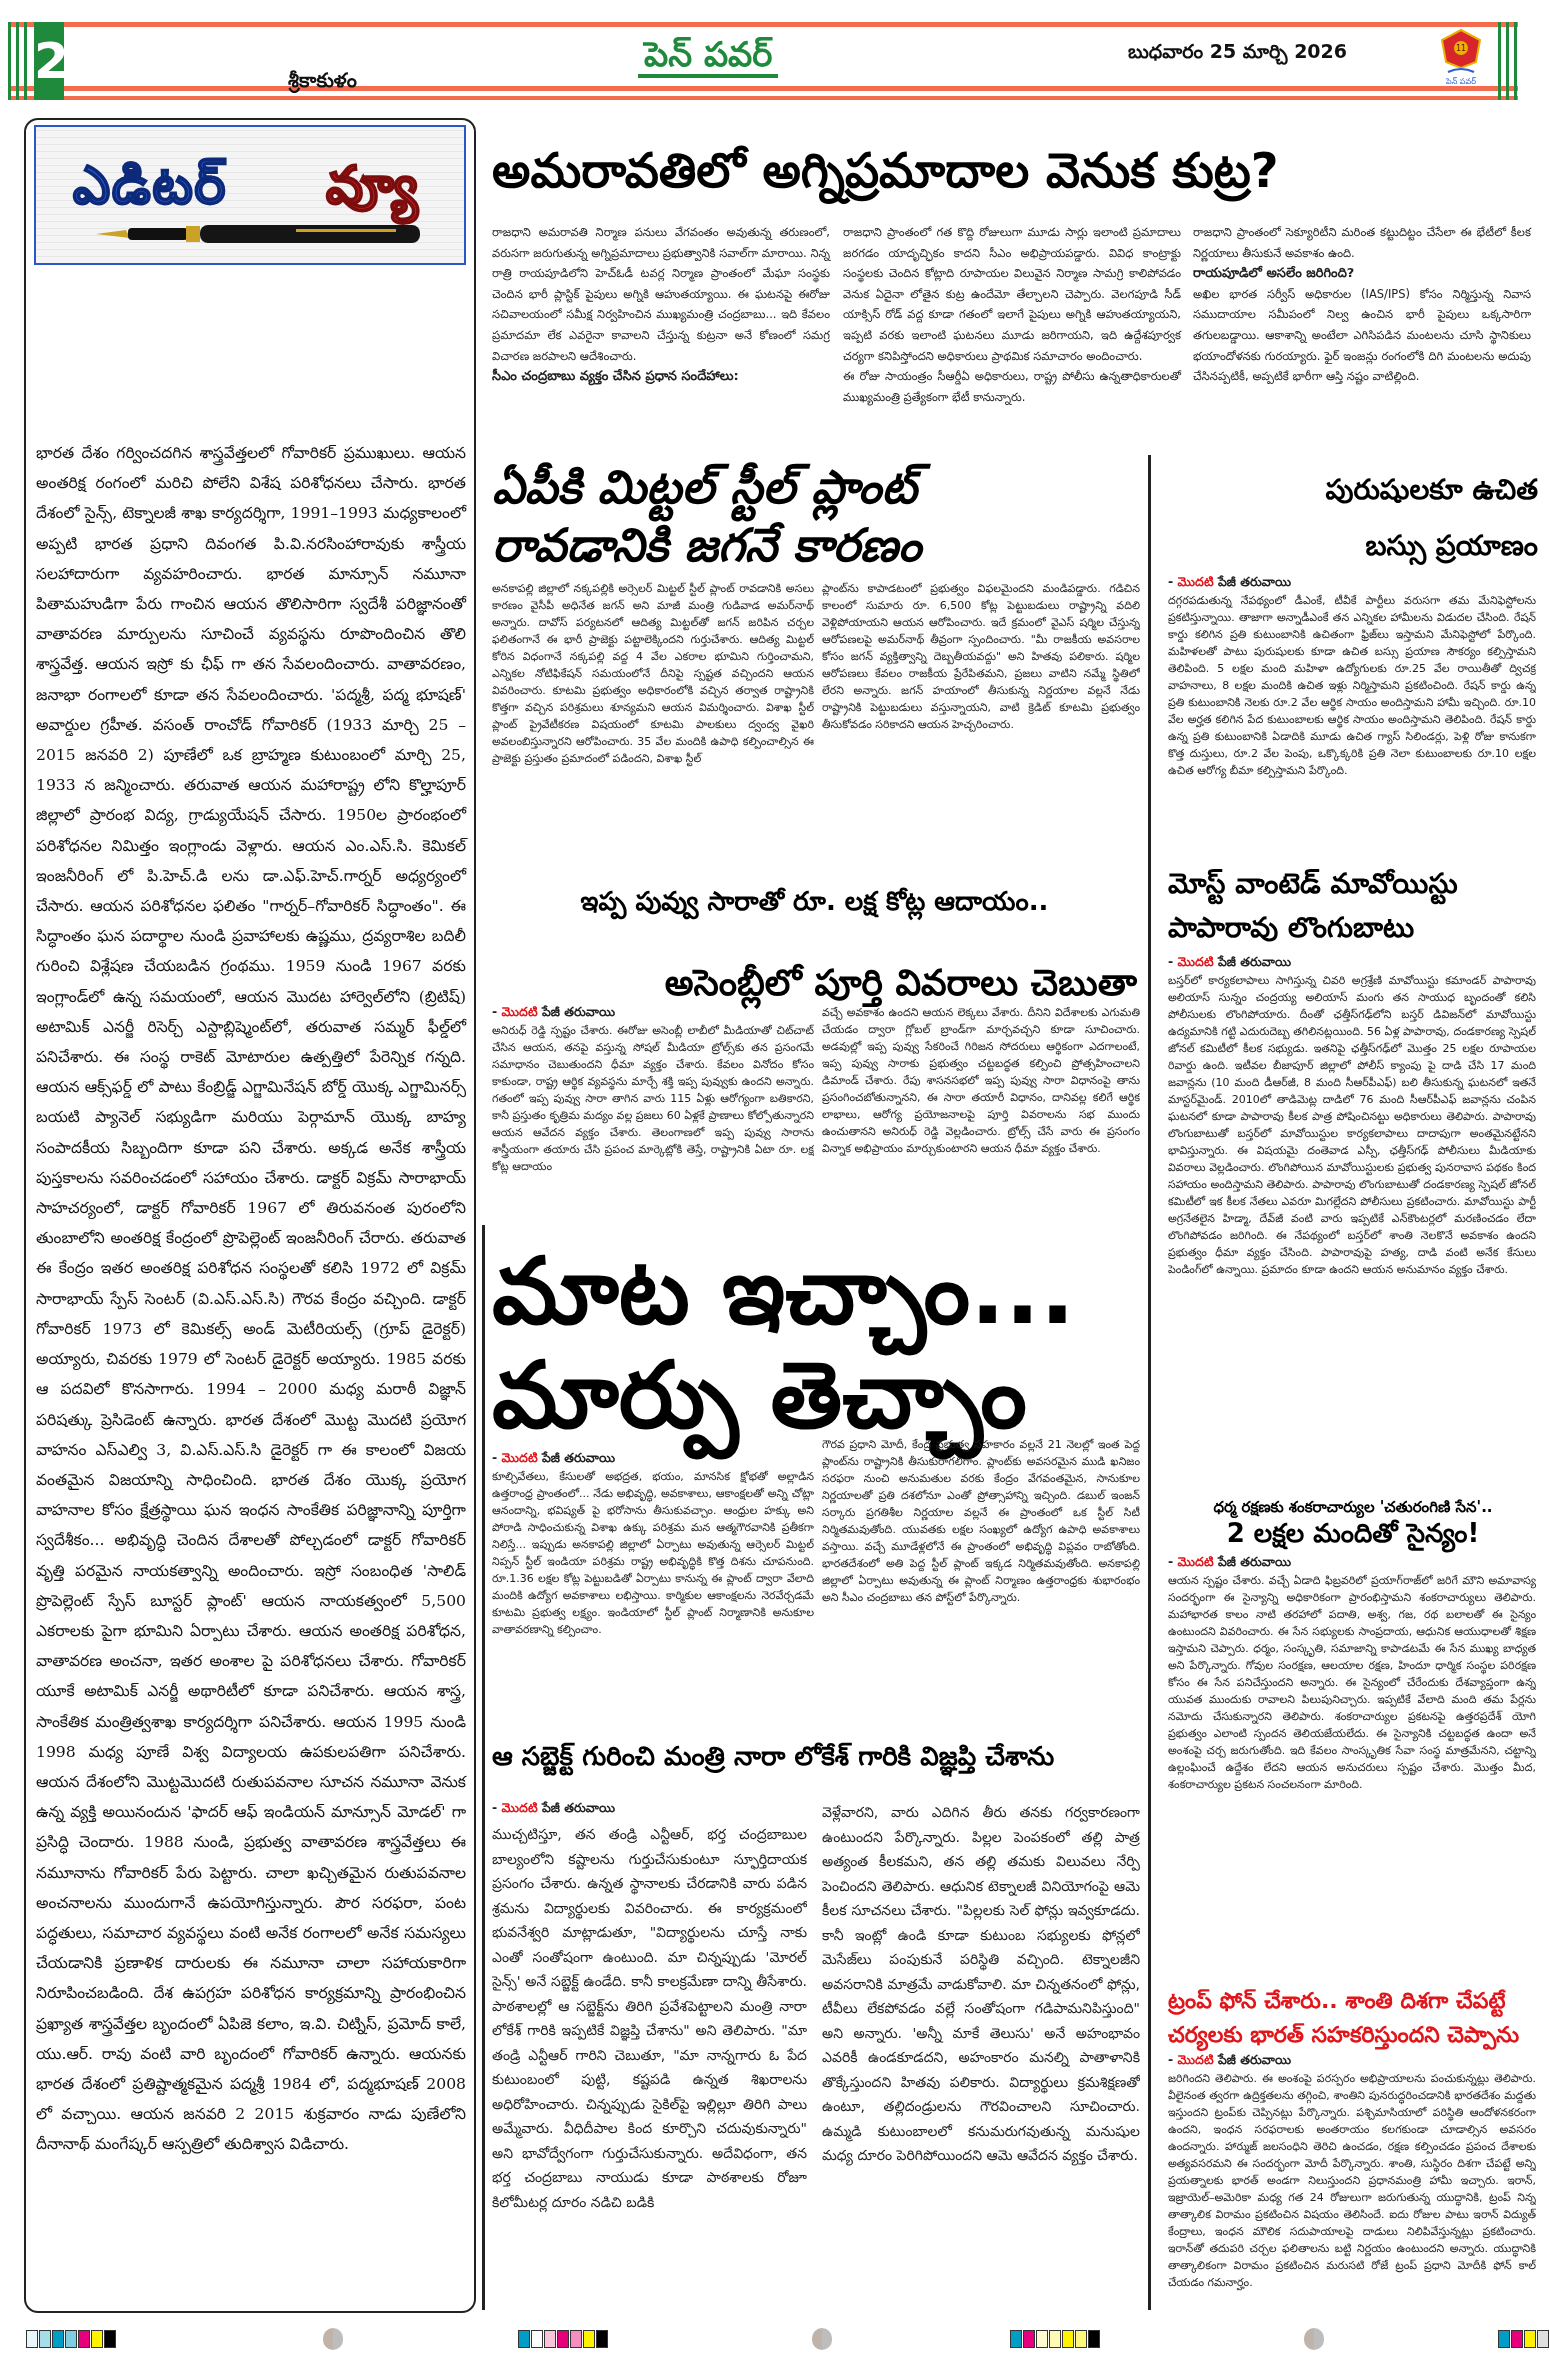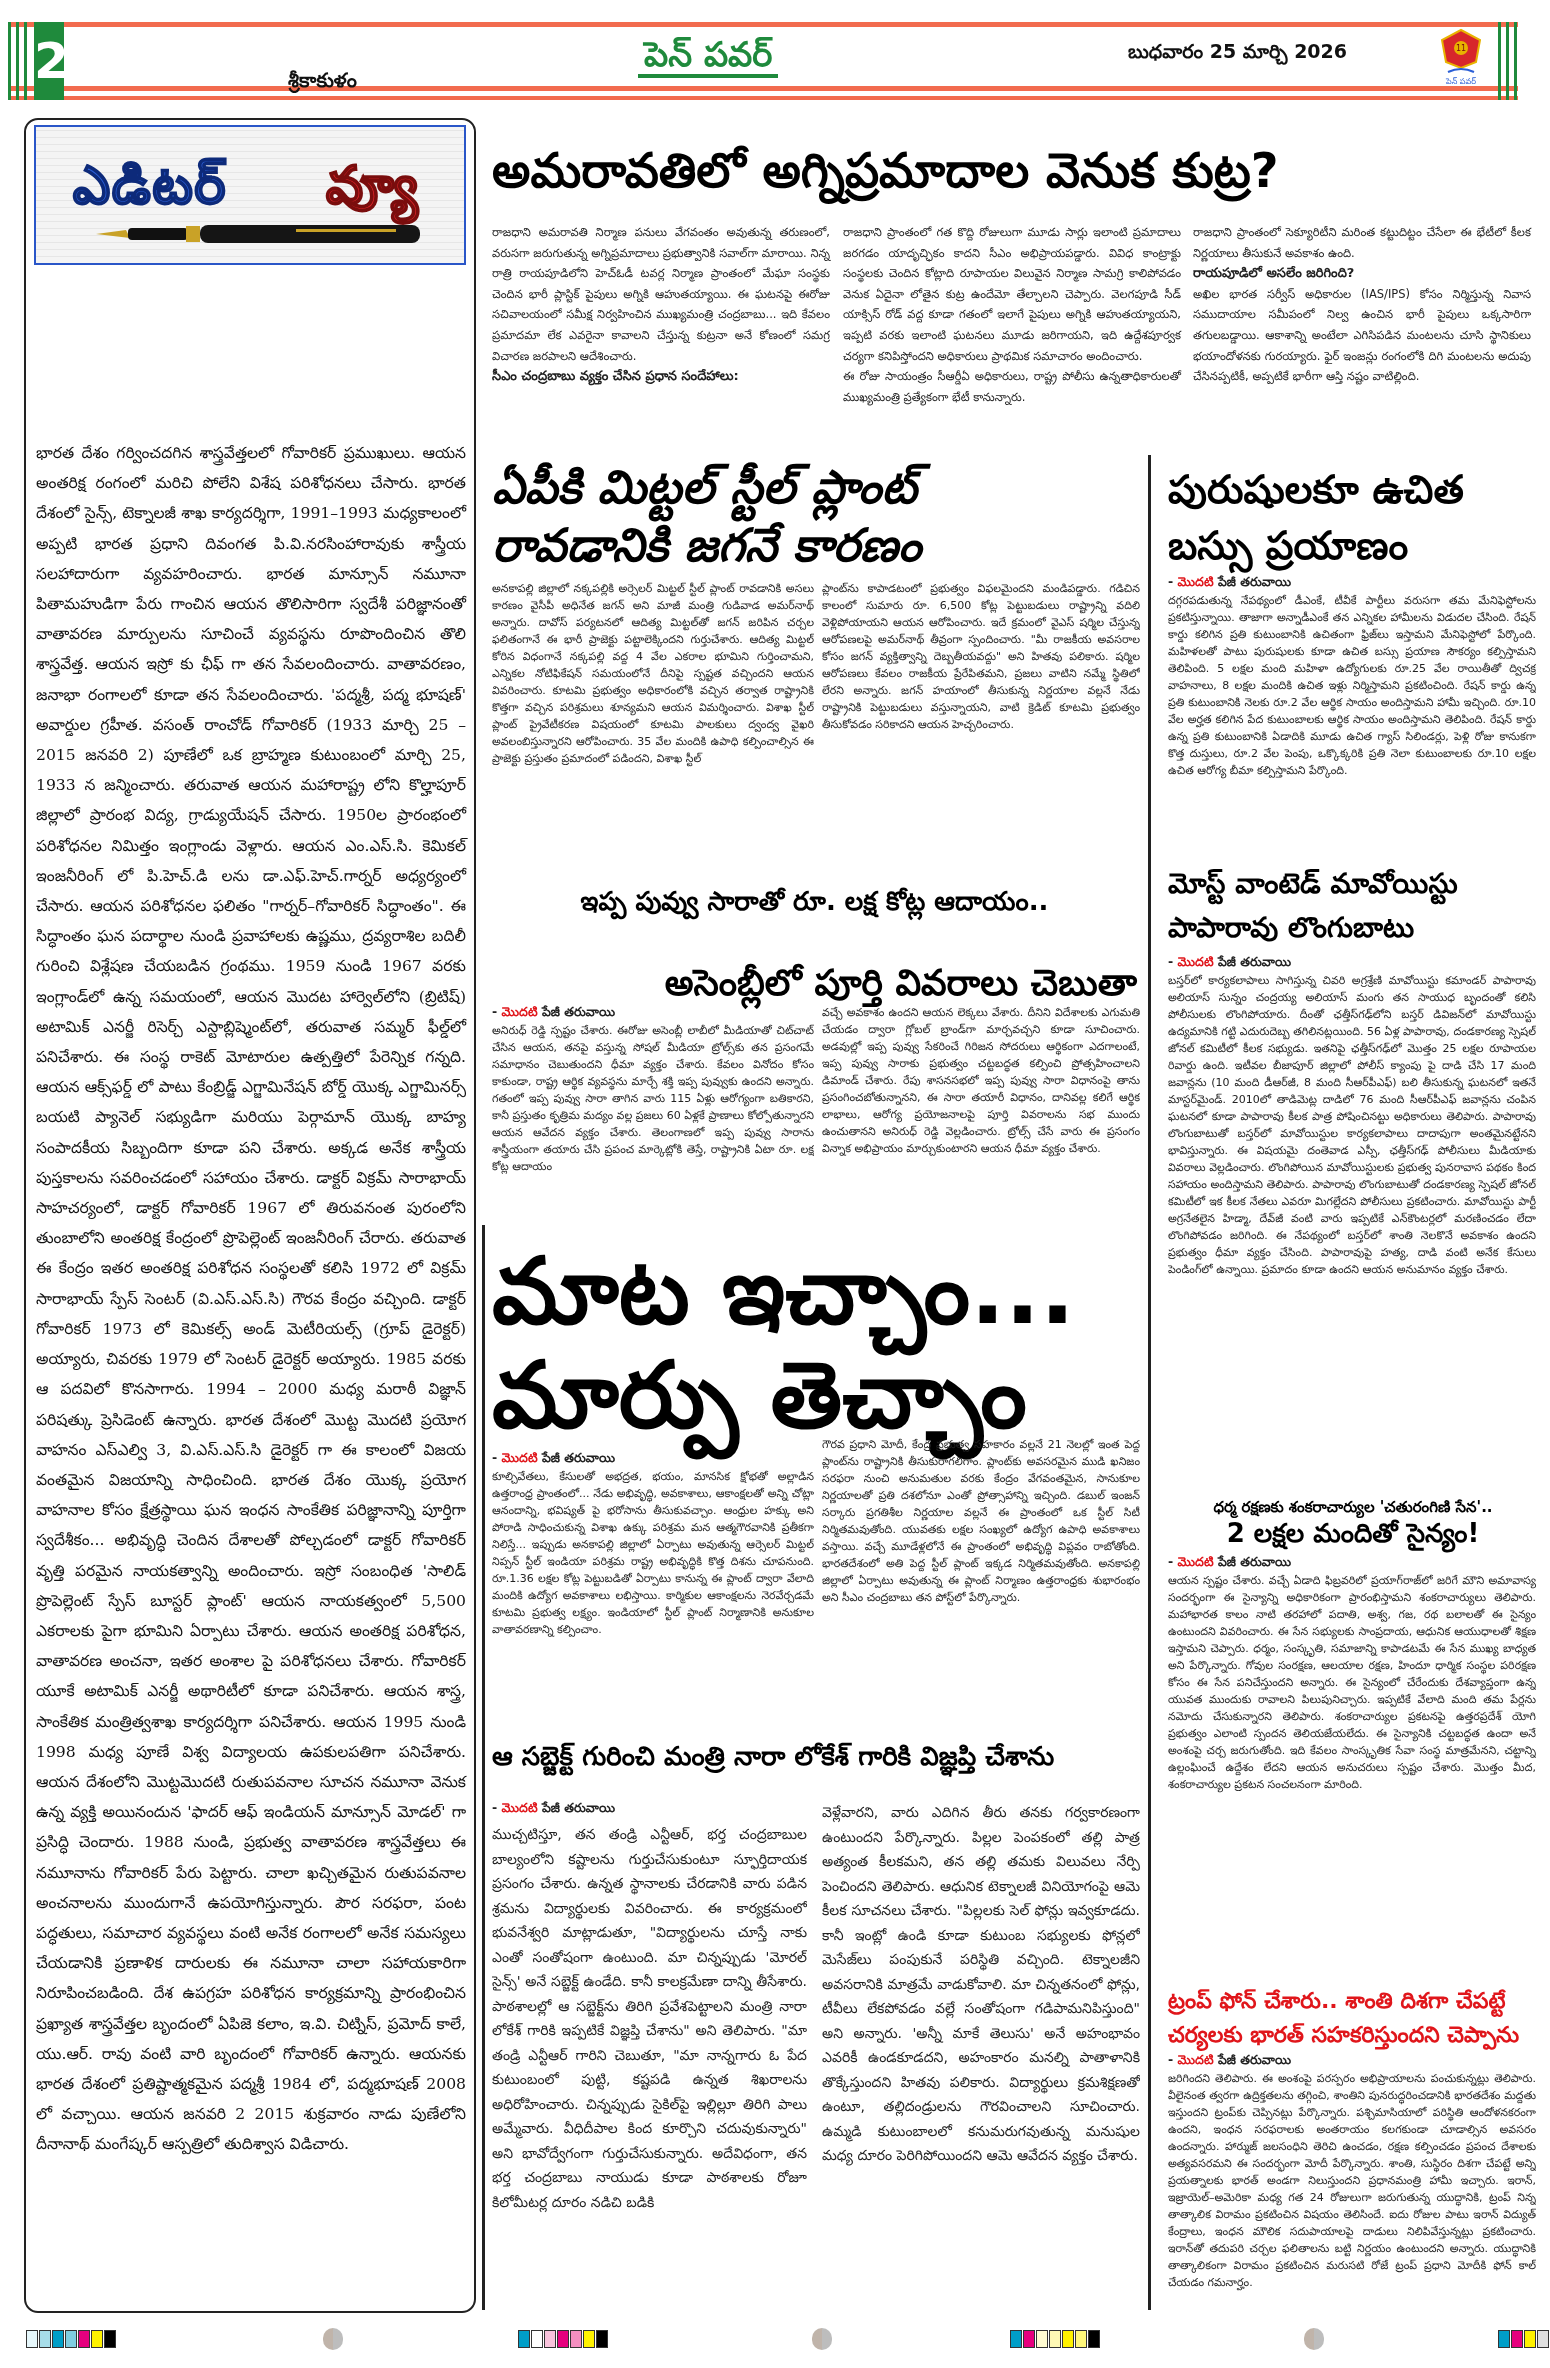--- a/index.html
+++ b/index.html
@@ -107,21 +107,21 @@
 <div class="vrule" style="left:1148px; top:455px; height:1855px;"></div>
 <div class="vrule" style="left:482px; top:1225px; height:1085px;"></div>
 
 <h2 class="headline" style="left:492px; top:458px; width:640px; font-size:46px; line-height:58px;font-style:italic;">
   <span>ఏపీకి మిట్టల్ స్టీల్ ప్లాంట్</span><br>
   <span>రావడానికి జగనే కారణం</span>
 </h2>
 <div class="col sm" style="left:492px; top:580px; width:322px; height:275px; overflow:hidden;">అనకాపల్లి జిల్లాలో నక్కపల్లికి అర్సెలర్ మిట్టల్ స్టీల్ ప్లాంట్ రావడానికి అసలు కారణం వైసీపీ అధినేత జగన్ అని మాజీ మంత్రి గుడివాడ అమర్‌నాథ్ అన్నారు. దావోస్ పర్యటనలో ఆదిత్య మిట్టల్‌తో జగన్ జరిపిన చర్చల ఫలితంగానే ఈ భారీ ప్రాజెక్టు పట్టాలెక్కిందని గుర్తుచేశారు. ఆదిత్య మిట్టల్ కోరిన విధంగానే నక్కపల్లి వద్ద 4 వేల ఎకరాల భూమిని గుర్తించామని, ఎన్నికల నోటిఫికేషన్ సమయంలోనే దీనిపై స్పష్టత వచ్చిందని ఆయన వివరించారు. కూటమి ప్రభుత్వం అధికారంలోకి వచ్చిన తర్వాత రాష్ట్రానికి కొత్తగా వచ్చిన పరిశ్రమలు శూన్యమని ఆయన విమర్శించారు. విశాఖ స్టీల్ ప్లాంట్ ప్రైవేటీకరణ విషయంలో కూటమి పాలకులు ద్వంద్వ వైఖరి అవలంబిస్తున్నారని ఆరోపించారు. 35 వేల మందికి ఉపాధి కల్పించాల్సిన ఈ ప్రాజెక్టు ప్రస్తుతం ప్రమాదంలో పడిందని, విశాఖ స్టీల్</div>
 <div class="col sm" style="left:822px; top:580px; width:318px; height:275px; overflow:hidden;">ప్లాంట్‌ను కాపాడటంలో ప్రభుత్వం విఫలమైందని మండిపడ్డారు. గడిచిన కాలంలో సుమారు రూ. 6,500 కోట్ల పెట్టుబడులు రాష్ట్రాన్ని వదిలి వెళ్లిపోయాయని ఆయన ఆరోపించారు. ఇదే క్రమంలో వైఎస్ షర్మిల చేస్తున్న ఆరోపణలపై అమర్‌నాథ్ తీవ్రంగా స్పందించారు. "మీ రాజకీయ అవసరాల కోసం జగన్ వ్యక్తిత్వాన్ని దెబ్బతీయవద్దు" అని హితవు పలికారు. షర్మిల ఆరోపణలు కేవలం రాజకీయ ప్రేరేపితమని, ప్రజలు వాటిని నమ్మే స్థితిలో లేరని అన్నారు. జగన్ హయాంలో తీసుకున్న నిర్ణయాల వల్లనే నేడు రాష్ట్రానికి పెట్టుబడులు వస్తున్నాయని, వాటి క్రెడిట్ కూటమి ప్రభుత్వం తీసుకోవడం సరికాదని ఆయన హెచ్చరించారు.</div>
 
-<h2 class="headline" style="left:1168px; top:462px; width:370px; font-size:39px; line-height:56px; text-align:left;">
+<h2 class="headline" style="left:1168px; top:462px; width:370px; font-size:28px; line-height:56px; text-align:right;">
   <span>పురుషులకూ ఉచిత</span><br>
   <span>బస్సు ప్రయాణం</span>
 </h2>
 <div class="byline" style="position:absolute; left:1168px; top:574px;">- <span class="red">మొదటి</span> <span>పేజీ తరువాయి</span></div>
 <div class="col sm" style="left:1168px; top:592px; width:368px; height:270px; overflow:hidden;">దగ్గరపడుతున్న నేపథ్యంలో డీఎంకే, టీవీకే పార్టీలు వరుసగా తమ మేనిఫెస్టోలను ప్రకటిస్తున్నాయి. తాజాగా అన్నాడీఎంకే తన ఎన్నికల హామీలను విడుదల చేసింది. రేషన్ కార్డు కలిగిన ప్రతి కుటుంబానికి ఉచితంగా ఫ్రిజ్‌లు ఇస్తామని మేనిఫెస్టోలో పేర్కొంది. మహిళలతో పాటు పురుషులకు కూడా ఉచిత బస్సు ప్రయాణ సౌకర్యం కల్పిస్తామని తెలిపింది. 5 లక్షల మంది మహిళా ఉద్యోగులకు రూ.25 వేల రాయితీతో ద్విచక్ర వాహనాలు, 8 లక్షల మందికి ఉచిత ఇళ్లు నిర్మిస్తామని ప్రకటించింది. రేషన్ కార్డు ఉన్న ప్రతి కుటుంబానికి నెలకు రూ.2 వేల ఆర్థిక సాయం అందిస్తామని హామీ ఇచ్చింది. రూ.10 వేల అర్హత కలిగిన పేద కుటుంబాలకు ఆర్థిక సాయం అందిస్తామని తెలిపింది. రేషన్ కార్డు ఉన్న ప్రతి కుటుంబానికి ఏడాదికి మూడు ఉచిత గ్యాస్ సిలిండర్లు, పెళ్లి రోజు కానుకగా కొత్త దుస్తులు, రూ.2 వేల పెంపు, ఒక్కొక్కరికి ప్రతి నెలా కుటుంబాలకు రూ.10 లక్షల ఉచిత ఆరోగ్య బీమా కల్పిస్తామని పేర్కొంది.</div>
 
 <h2 class="headline" style="left:492px; top:884px; width:645px; font-size:26px; line-height:34px; text-align:center;">ఇప్ప పువ్వు సారాతో రూ. లక్ష కోట్ల ఆదాయం..</h2>
 <h2 class="headline" style="left:492px; top:958px; width:645px; font-size:36px; line-height:50px; text-align:right;">అసెంబ్లీలో పూర్తి వివరాలు చెబుతా</h2>
 <div class="byline" style="position:absolute; left:492px; top:1004px;">- <span class="red">మొదటి</span> <span>పేజీ తరువాయి</span></div>
 <div class="col sm" style="left:492px; top:1022px; width:322px; height:200px; overflow:hidden;">అనిరుధ్ రెడ్డి స్పష్టం చేశారు. ఈరోజు అసెంబ్లీ లాబీలో మీడియాతో చిట్‌చాట్ చేసిన ఆయన, తనపై వస్తున్న సోషల్ మీడియా ట్రోల్స్‌కు తన ప్రసంగమే సమాధానం చెబుతుందని ధీమా వ్యక్తం చేశారు. కేవలం వినోదం కోసం కాకుండా, రాష్ట్ర ఆర్థిక వ్యవస్థను మార్చే శక్తి ఇప్ప పువ్వుకు ఉందని అన్నారు. గతంలో ఇప్ప పువ్వు సారా తాగిన వారు 115 ఏళ్లు ఆరోగ్యంగా బతికారని, కానీ ప్రస్తుతం కృత్రిమ మద్యం వల్ల ప్రజలు 60 ఏళ్లకే ప్రాణాలు కోల్పోతున్నారని ఆయన ఆవేదన వ్యక్తం చేశారు. తెలంగాణలో ఇప్ప పువ్వు సారాను శాస్త్రీయంగా తయారు చేసి ప్రపంచ మార్కెట్లోకి తెస్తే, రాష్ట్రానికి ఏటా రూ. లక్ష కోట్ల ఆదాయం</div>

